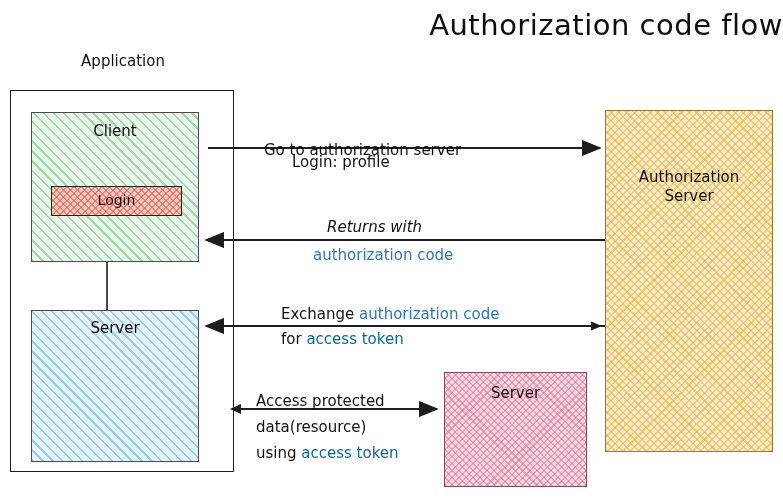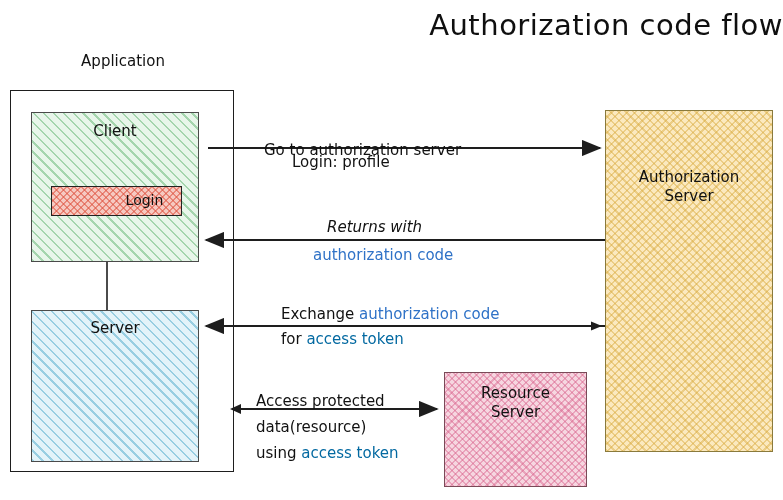--- a/index.html
+++ b/index.html
@@ -60,21 +60,21 @@
   
   #login-box{
     left:51px;top:186px;width:131px;height:30px;
     border:1.4px solid #222;
     background:#f6c9c1;
     background-image:
       repeating-linear-gradient(45deg, rgba(222,82,63,.55) 0 1.4px, rgba(255,255,255,0) 1.4px 5px),
       repeating-linear-gradient(-45deg, rgba(222,82,63,.55) 0 1.4px, rgba(255,255,255,0) 1.4px 5px);
     z-index:5;
   }
-  #login-label{top:5px;font-size:14px;padding-left:28px;}
+  #login-label{top:5px;font-size:14px;}
 
   
   #server-box{
     left:31px;top:310px;width:168px;height:152px;
     border:1.4px solid #4a4a4a;
     background:#e3f3f9;
     background-image:repeating-linear-gradient(45deg,
         rgba(61,161,197,.45) 0 1.6px, rgba(255,255,255,0) 1.6px 7px);
     z-index:3;
   }
@@ -159,21 +159,20 @@
 <div class="boxlabel hand" id="server-label" style="top:319px;left:31px;width:168px;">Server</div>
 
 <div class="box" id="auth-box"></div>
 <div class="boxlabel hand" style="top:124px;left:605px;width:168px;margin-top:44px;">
   <div>Authorization</div>
   <div>Server</div>
 </div>
 
 <div class="box" id="resource-box"></div>
 <div class="boxlabel hand" style="top:384px;left:444px;width:143px;">
-  <div>Resource</div>
   <div>Server</div>
 </div>
 
 <div class="arrowtext hand" style="left:264px;top:126px;margin-top:15px;">Go to authorization server</div>
 <div class="arrowtext hand" style="left:292px;top:153px;">
   <div>Login: profile</div>
 </div>
 
 <div class="arrowtext hand" style="left:327px;top:218px;font-style:italic;">Returns with</div>
 <div class="arrowtext hand blue" style="left:313px;top:246px;">authorization code</div>

